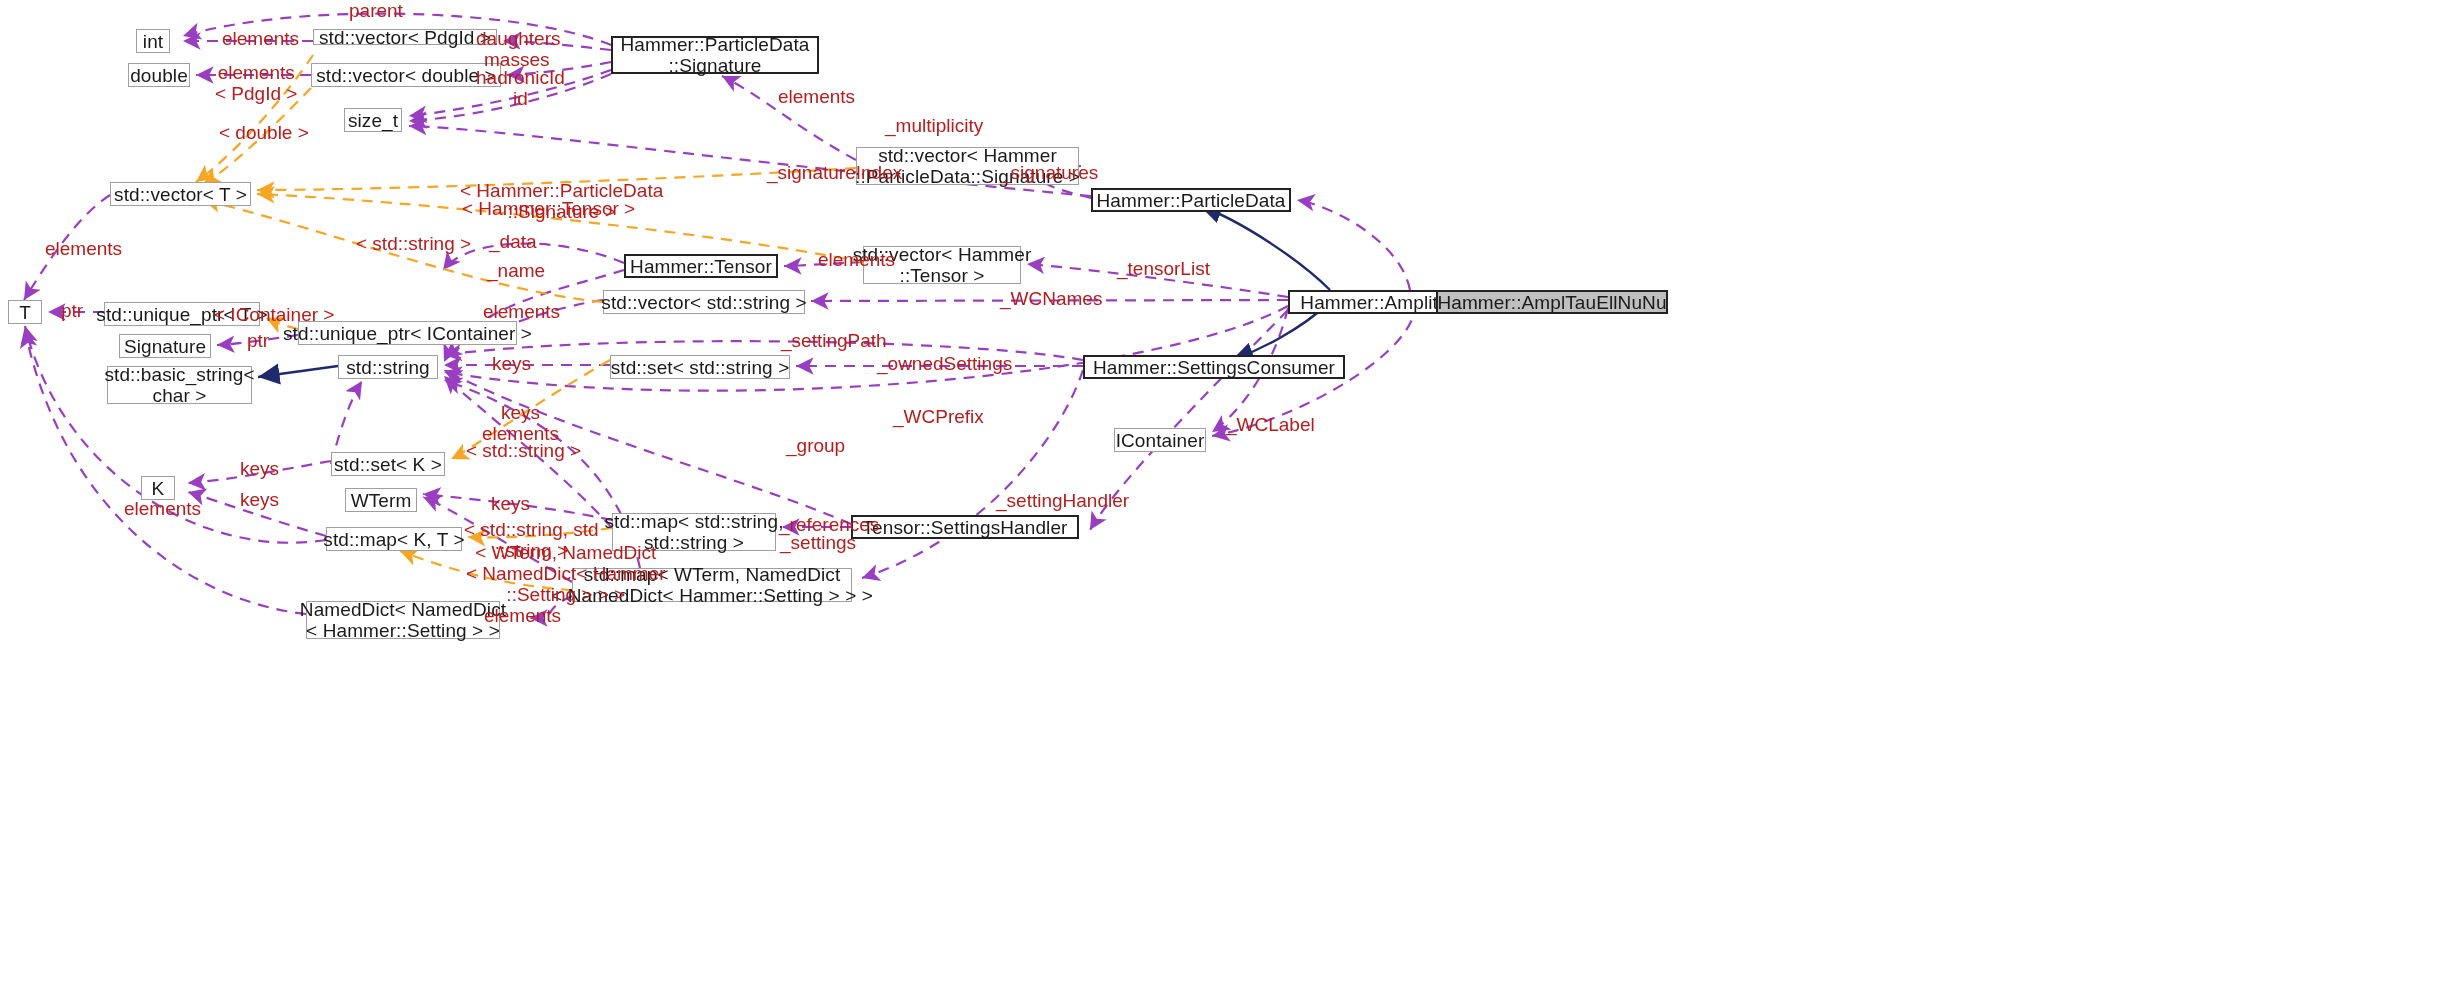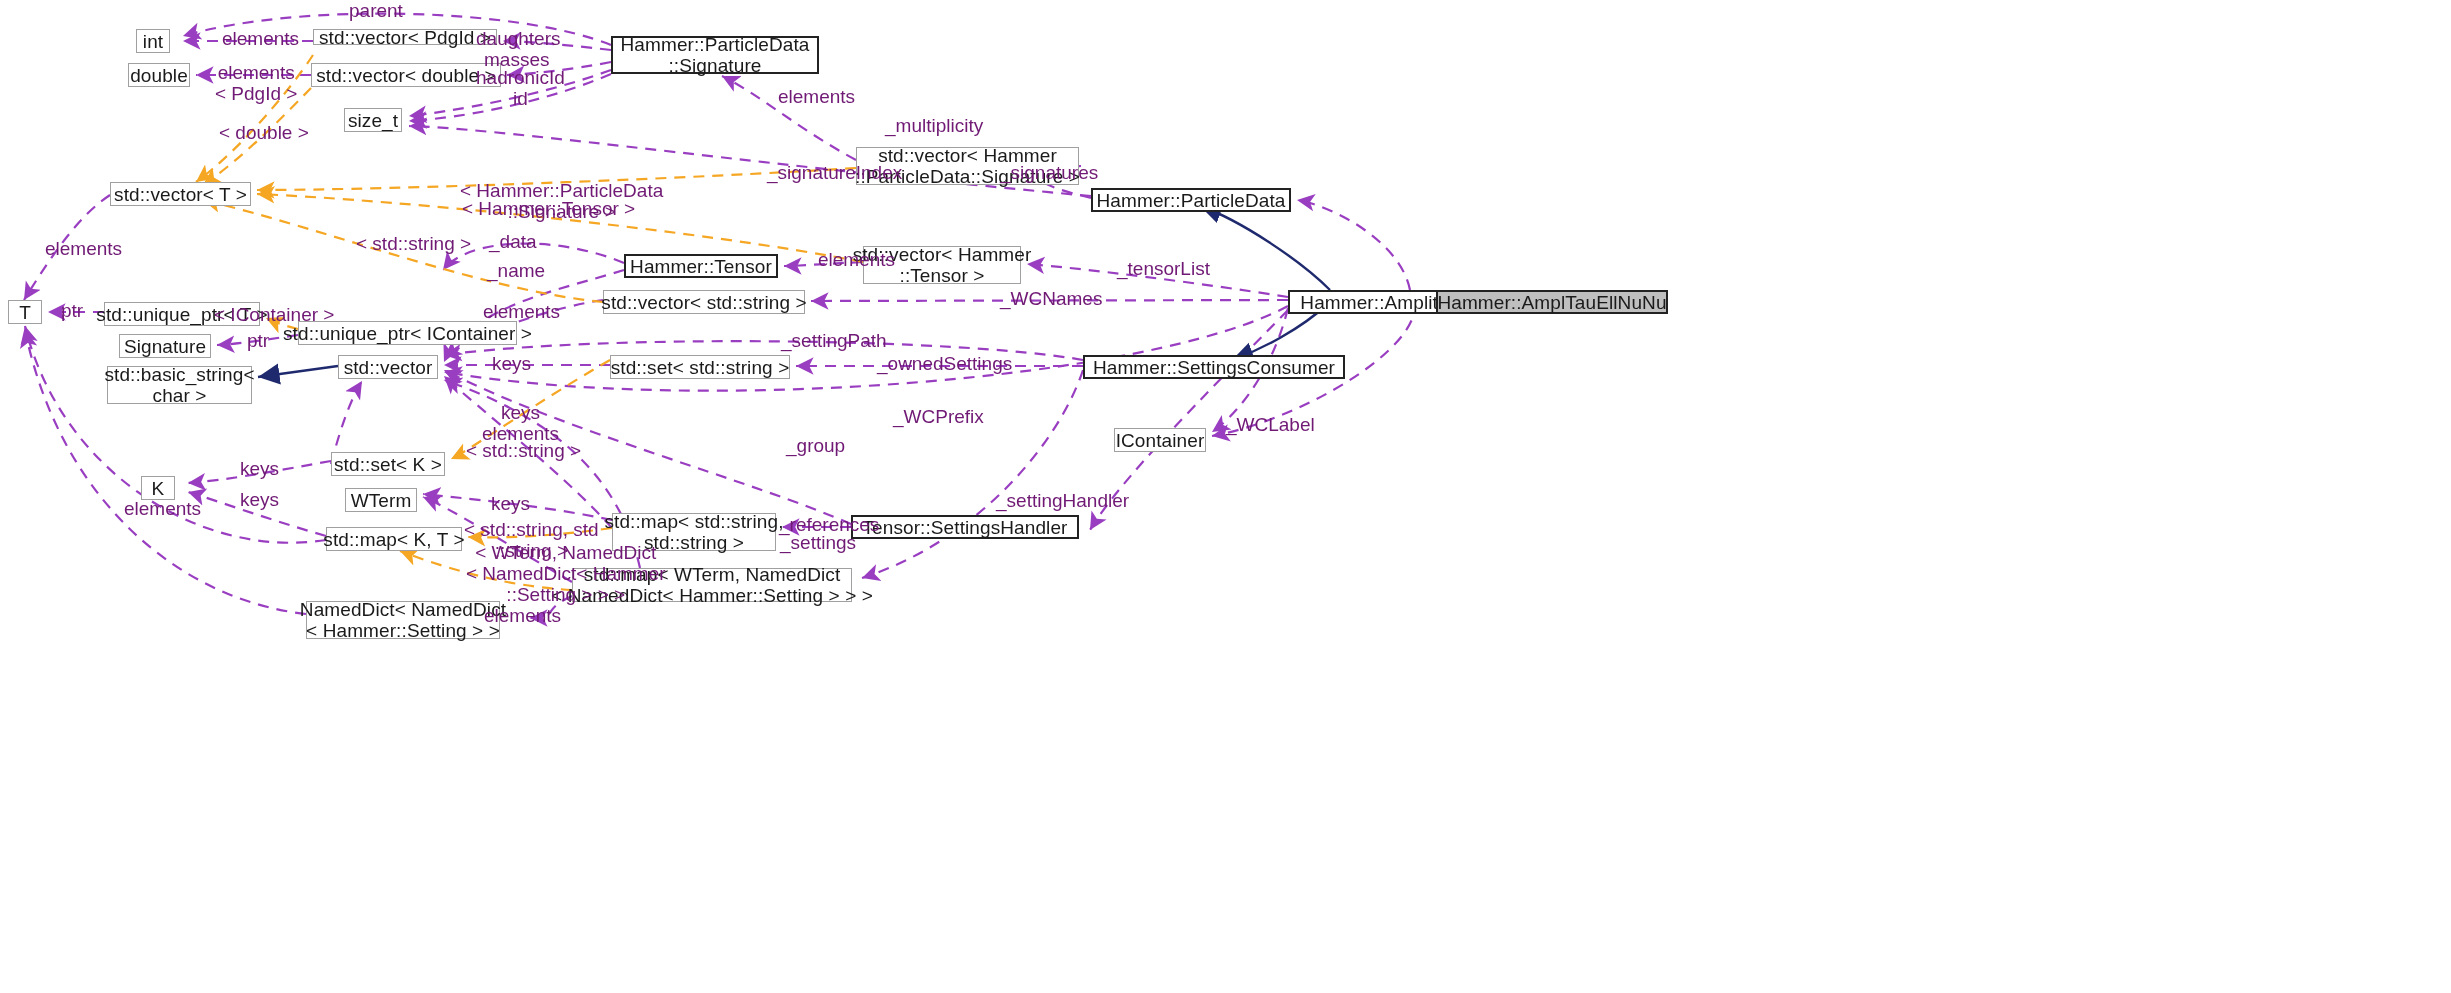--- a/index.html
+++ b/index.html
@@ -4,21 +4,21 @@
 <style>
   html,body{margin:0;padding:0;background:#ffffff;}
   body{font-family:"Liberation Sans","DejaVu Sans",sans-serif;}
   #diagram-root{position:relative;width:2451px;height:993px;overflow:hidden;background:#fff;}
   svg#edges{position:absolute;left:0;top:0;width:2451px;height:993px;}
   .node{position:absolute;box-sizing:border-box;display:flex;align-items:center;justify-content:center;
         text-align:center;background:#ffffff;border:1px solid #a0a0a0;color:#1a1a1a;
         font-size:19px;line-height:21px;white-space:pre;letter-spacing:0.1px;}
   .node.strong{border:2px solid #222222;}
   .node.highlight{background:#bfbfbf;border:2px solid #222222;}
-  .edge-label{position:absolute;color:#701a75;font-size:19px;line-height:21px;text-align:center;
+  .edge-label{position:absolute;color:#b91c1c;font-size:19px;line-height:21px;text-align:center;
               white-space:pre;background:transparent;}
 </style>
 </head>
 <body>
 
 <div id="diagram-root">
 
   <svg id="edges" viewBox="0 0 2451 993">
     <defs>
       <marker id="arrU" markerWidth="9" markerHeight="9" refX="8" refY="4.5" orient="auto" markerUnits="strokeWidth">
@@ -164,21 +164,21 @@
 ::Tensor &gt;</div>
       <div class="node strong" style="left: 1288px; top: 290px; width: 238px; height: 24px;">Hammer::AmplitudeBase</div>
       <div class="node highlight" style="left: 1436px; top: 290px; width: 232px; height: 24px;">Hammer::AmplTauEllNuNu</div>
       <div class="node" style="left: 8px; top: 300px; width: 34px; height: 24px;">T</div>
       <div class="node" style="left: 104px; top: 302px; width: 156px; height: 24px;">std::unique_ptr&lt; T &gt;</div>
       <div class="node" style="left: 119px; top: 334px; width: 92px; height: 24px;">Signature</div>
       <div class="node" style="left: 298px; top: 321px; width: 219px; height: 24px;">std::unique_ptr&lt; IContainer &gt;</div>
       <div class="node" style="left: 603px; top: 290px; width: 202px; height: 24px;">std::vector&lt; std::string &gt;</div>
       <div class="node" style="left: 107px; top: 366px; width: 145px; height: 38px;">std::basic_string&lt;
 char &gt;</div>
-      <div class="node" style="left: 338px; top: 355px; width: 100px; height: 24px;">std::vector</div>
+      <div class="node" style="left: 338px; top: 355px; width: 100px; height: 24px;">std::string</div>
       <div class="node" style="left: 610px; top: 355px; width: 180px; height: 24px;">std::set&lt; std::string &gt;</div>
       <div class="node strong" style="left: 1083px; top: 355px; width: 262px; height: 24px;">Hammer::SettingsConsumer</div>
       <div class="node" style="left: 1114px; top: 428px; width: 92px; height: 24px;">IContainer</div>
       <div class="node" style="left: 331px; top: 452px; width: 114px; height: 24px;">std::set&lt; K &gt;</div>
       <div class="node" style="left: 141px; top: 476px; width: 34px; height: 24px;">K</div>
       <div class="node" style="left: 345px; top: 488px; width: 72px; height: 24px;">WTerm</div>
       <div class="node" style="left: 326px; top: 527px; width: 136px; height: 24px;">std::map&lt; K, T &gt;</div>
       <div class="node" style="left: 612px; top: 513px; width: 164px; height: 38px;">std::map&lt; std::string,
 std::string &gt;</div>
       <div class="node strong" style="left: 851px; top: 515px; width: 228px; height: 24px;">Tensor::SettingsHandler</div>

